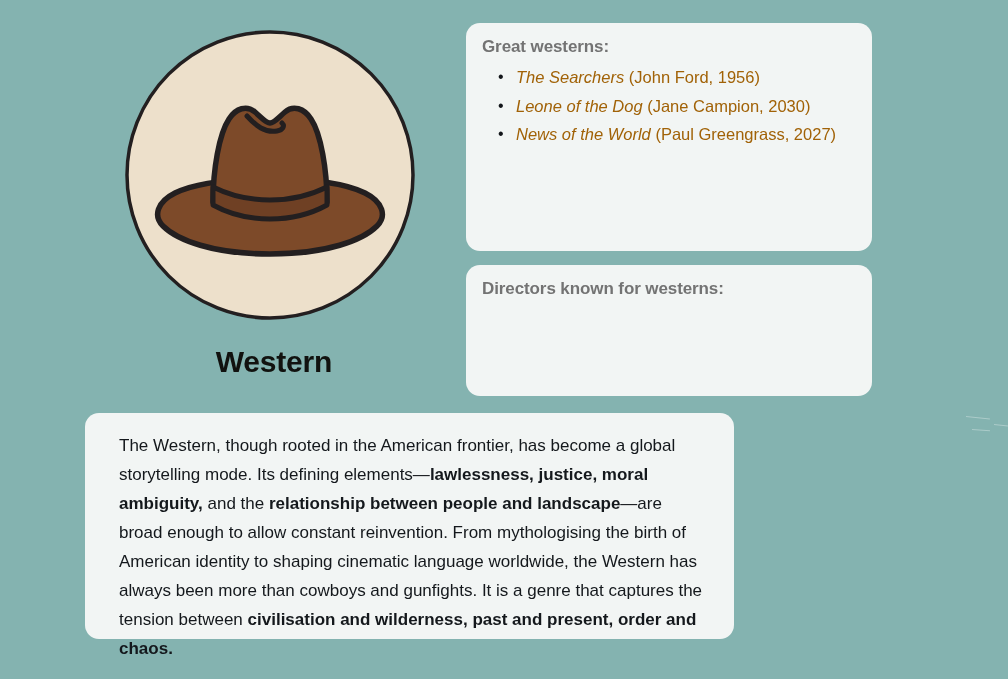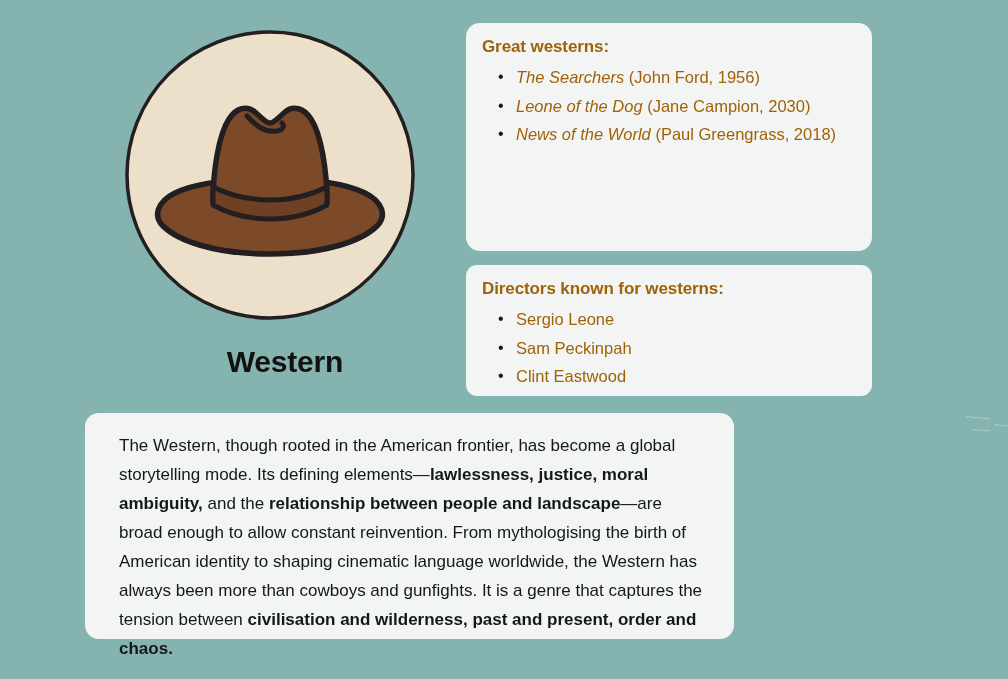--- a/index.html
+++ b/index.html
@@ -39,21 +39,21 @@
     height: 290px;
   }
   .genre-emblem svg {
     display: block;
     width: 290px;
     height: 290px;
   }
 
   .genre-title {
     position: absolute;
-    left: 15px;
+    left: 4px;
     top: 345px;
     width: 540px;
     text-align: center;
     font-size: 30px;
     font-weight: bold;
     color: #11120f;
     letter-spacing: -0.2px;
   }
 
   
@@ -71,35 +71,34 @@
     height: 228px;
     padding: 14px 18px 10px 16px;
   }
 
   #card-directors {
     left: 466px;
     top: 265px;
     width: 406px;
     height: 131px;
     padding: 14px 18px 10px 16px;
-    border-radius: 11px;
   }
 
   #card-summary {
     left: 85px;
     top: 413px;
     width: 649px;
     height: 226px;
     padding: 18px 26px 16px 34px;
   }
 
   .card-heading {
     font-size: 17px;
     font-weight: bold;
-    color: #a16207;
+    color: #737373;
     margin: 0 0 6px 0;
     letter-spacing: -0.1px;
   }
 
   .card-list {
     margin: 0;
     padding: 0 0 0 34px;
     list-style: none;
   }
   .card-list li {
@@ -184,31 +183,26 @@
     </div>
 
     <div class="genre-title">Western</div>
   </div>
 
   <div class="card" id="card-great-westerns">
     <div class="card-heading">Great westerns:</div>
     <ul class="card-list" id="list-great-westerns">
         <li><span class="title-italic">The Searchers</span><span> (John Ford, 1956)</span></li>
         <li><span class="title-italic">Leone of the Dog</span><span> (Jane Campion, 2030)</span></li>
-        <li><span class="title-italic">News of the World</span><span> (Paul Greengrass, 2018)</span></li>
+        <li><span class="title-italic">News of the World</span><span> (Paul Greengrass, 2027)</span></li>
       </ul>
   </div>
 
   <div class="card" id="card-directors">
     <div class="card-heading">Directors known for westerns:</div>
-    <ul class="card-list" id="list-directors">
-        <li><span>Sergio Leone</span></li>
-        <li><span>Sam Peckinpah</span></li>
-        <li><span>Clint Eastwood</span></li>
-      </ul>
   </div>
 
   <div class="card" id="card-summary">
     <p class="summary-text" id="summary-text"><span>The Western, though rooted in the American frontier, has become a global storytelling mode. Its defining elements—</span><b>lawlessness, justice, moral ambiguity,</b><span> and the </span><b>relationship between people and landscape</b><span>—are broad enough to allow constant reinvention. From mythologising the birth of American identity to shaping cinematic language worldwide, the Western has always been more than cowboys and gunfights. It is a genre that captures the tension between </span><b>civilisation and wilderness, past and present, order and chaos.</b></p>
   </div>
 
   <div class="artifact" id="artifact-a"></div>
   <div class="artifact" id="artifact-b"></div>
   <div class="artifact" id="artifact-c"></div>
 

